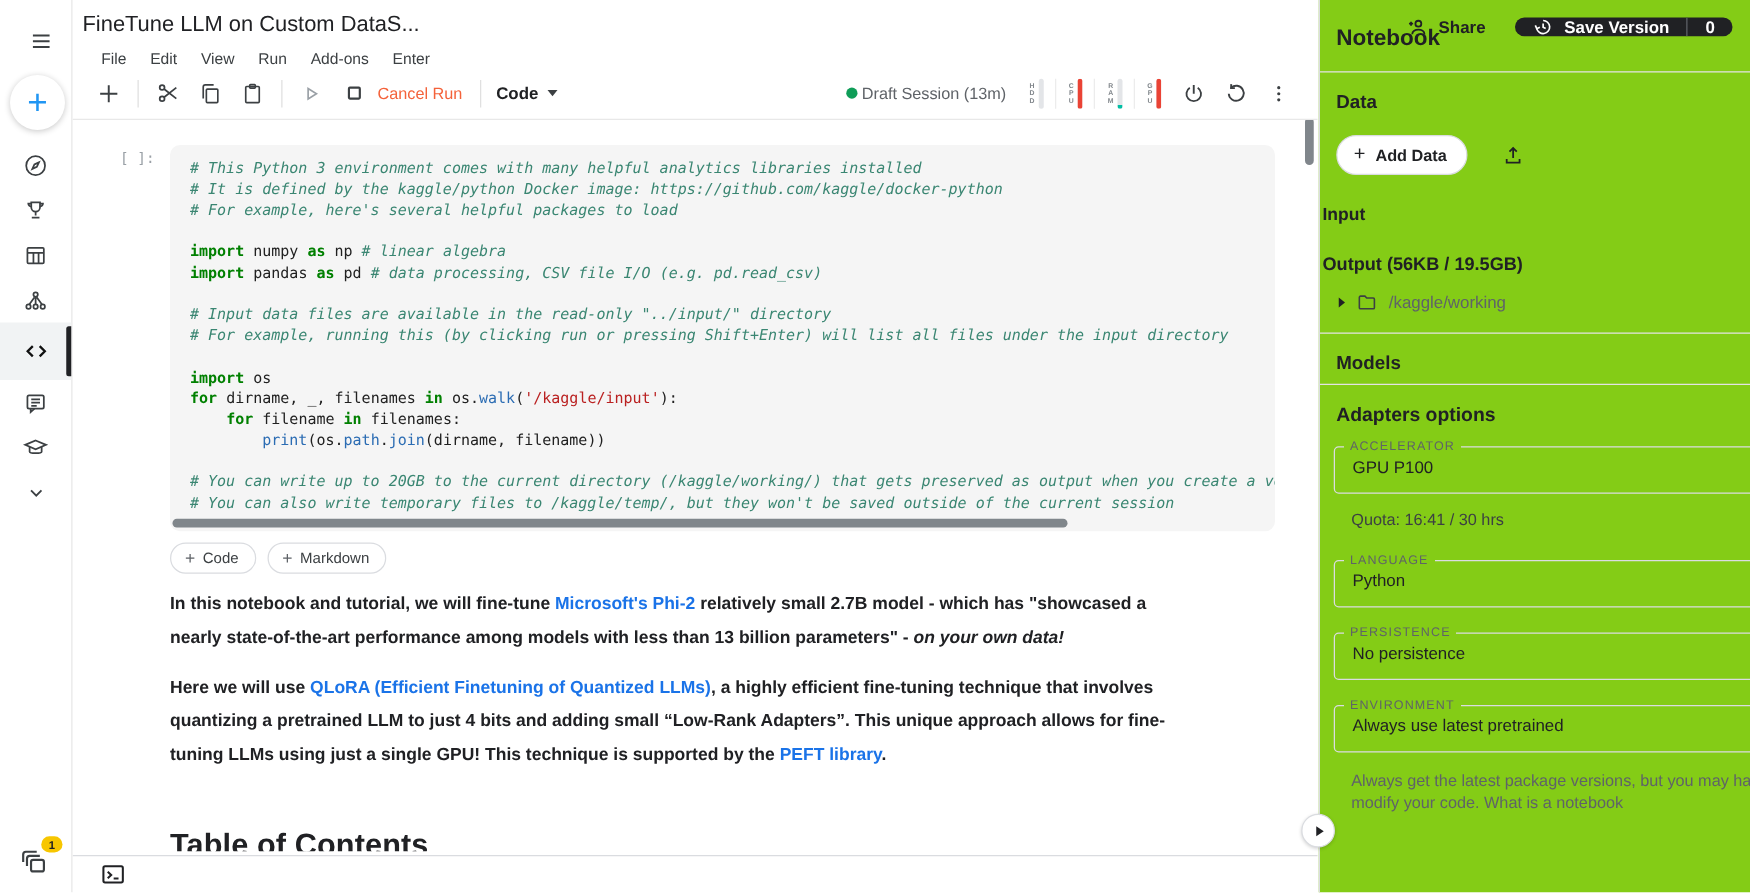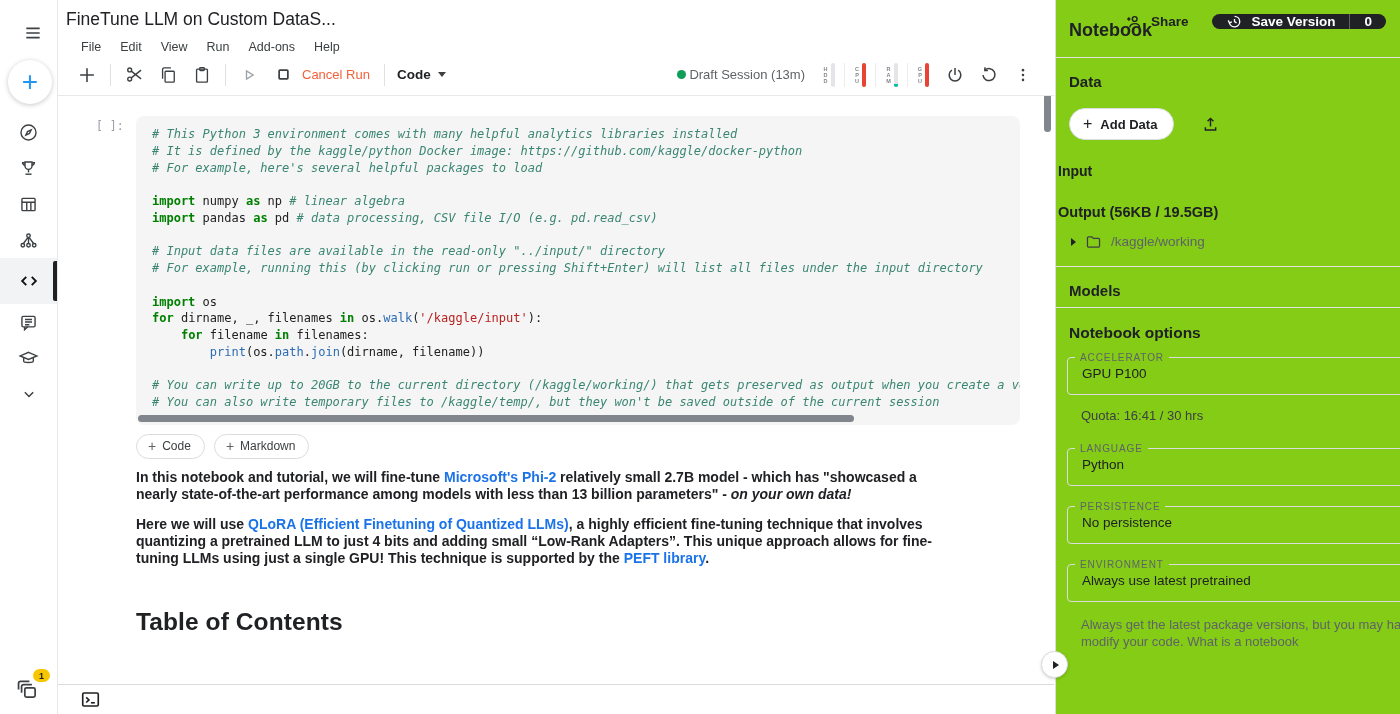--- a/index.html
+++ b/index.html
@@ -51,21 +51,21 @@
   .code-lines{font-family:"DejaVu Sans Mono","Liberation Mono",monospace;font-size:12px;line-height:16.75px;white-space:pre;color:#212121;}
   .tok-c{color:var(--code_comment);font-style:italic;}
   .tok-k{color:var(--code_keyword);font-weight:700;}
   .tok-f{color:var(--code_func);}
   .tok-s{color:var(--code_string);}
   .h-scrollbar{position:absolute;left:2px;bottom:3px;width:81%;height:7px;border-radius:4px;background:#80868b;cursor:pointer;}
   .add-row{display:flex;gap:9px;margin:9px 0 0 78px;}
   .add-btn{display:flex;align-items:center;gap:6px;border:1px solid #dadce0;border-radius:13px;background:#fff;
     padding:4px 13px 5px 11px;font-size:12px;color:#3c4043;cursor:pointer;font-family:inherit;}
   .add-btn::before{content:"+";font-size:14px;color:#5f6368;line-height:1;}
-  .md-cell{margin:10px 34px 0 78px;width:818px;font-size:14px;line-height:17px;color:#202124;}
+  .md-cell{margin:10px 34px 0 78px;width:818px;font-size:14px;line-height:27px;color:#202124;}
   .md-p{margin:0 0 13px 0;}
   .md-b{font-weight:700;}
   .md-bi{font-weight:700;font-style:italic;}
   a.md-link{color:var(--link_blue);font-weight:700;text-decoration:none;cursor:pointer;}
   .toc-h1{font-size:24.5px;font-weight:700;margin:46px 0 0 0;letter-spacing:.1px;}
   
   .main-footer{position:absolute;left:0;bottom:0;width:100%;height:30px;border-top:1px solid #dadce0;display:flex;align-items:center;padding-left:22px;box-sizing:border-box;background:#fff;}
   .console-btn{width:22px;height:20px;color:#202124;cursor:pointer;}
   
   .expand-btn{position:absolute;left:1041px;top:651px;width:25px;height:25px;border-radius:50%;background:#fff;border:1px solid #dadce0;
@@ -180,21 +180,21 @@
 </aside>
 
 <div class="main">
   <div class="nb-title">FineTune LLM on Custom DataS...</div>
   <div class="menubar">
     <span>File</span>
     <span>Edit</span>
     <span>View</span>
     <span>Run</span>
     <span>Add-ons</span>
-    <span>Help</span>
+    <span>Enter</span>
   </div>
 
   <div class="toolbar">
     <div class="tb-btn">
       <svg width="22" height="22" viewBox="0 0 24 24" fill="none" stroke="currentColor" stroke-width="1.7">
           <path d="M12 4.5v15M4.5 12h15"></path>
         </svg>
     </div>
     <div class="tb-div"></div>
     <div class="tb-btn">
@@ -376,21 +376,21 @@
   <hr class="panel-div">
   <div class="sec-head">
     <span class="sec-label">Models</span>
     <svg class="chev" width="13" height="9" viewBox="0 0 14 9" fill="none" stroke="currentColor" stroke-width="2">
         <polyline points="1.5 1.5 7 7 12.5 1.5"></polyline>
       </svg>
   </div>
   <hr class="panel-div">
 
   <div class="sec-head nb-options-head">
-    <span class="sec-label">Notebook options</span>
+    <span class="sec-label">Adapters options</span>
     <svg class="chev" width="13" height="9" viewBox="0 0 14 9" fill="none" stroke="currentColor" stroke-width="2">
         <polyline points="1.5 7.5 7 2 12.5 7.5"></polyline>
       </svg>
   </div>
 
   <fieldset class="fld">
     <legend>ACCELERATOR</legend>
     <div class="fld-value">GPU P100</div>
     <span class="caret-down"></span>
   </fieldset>

